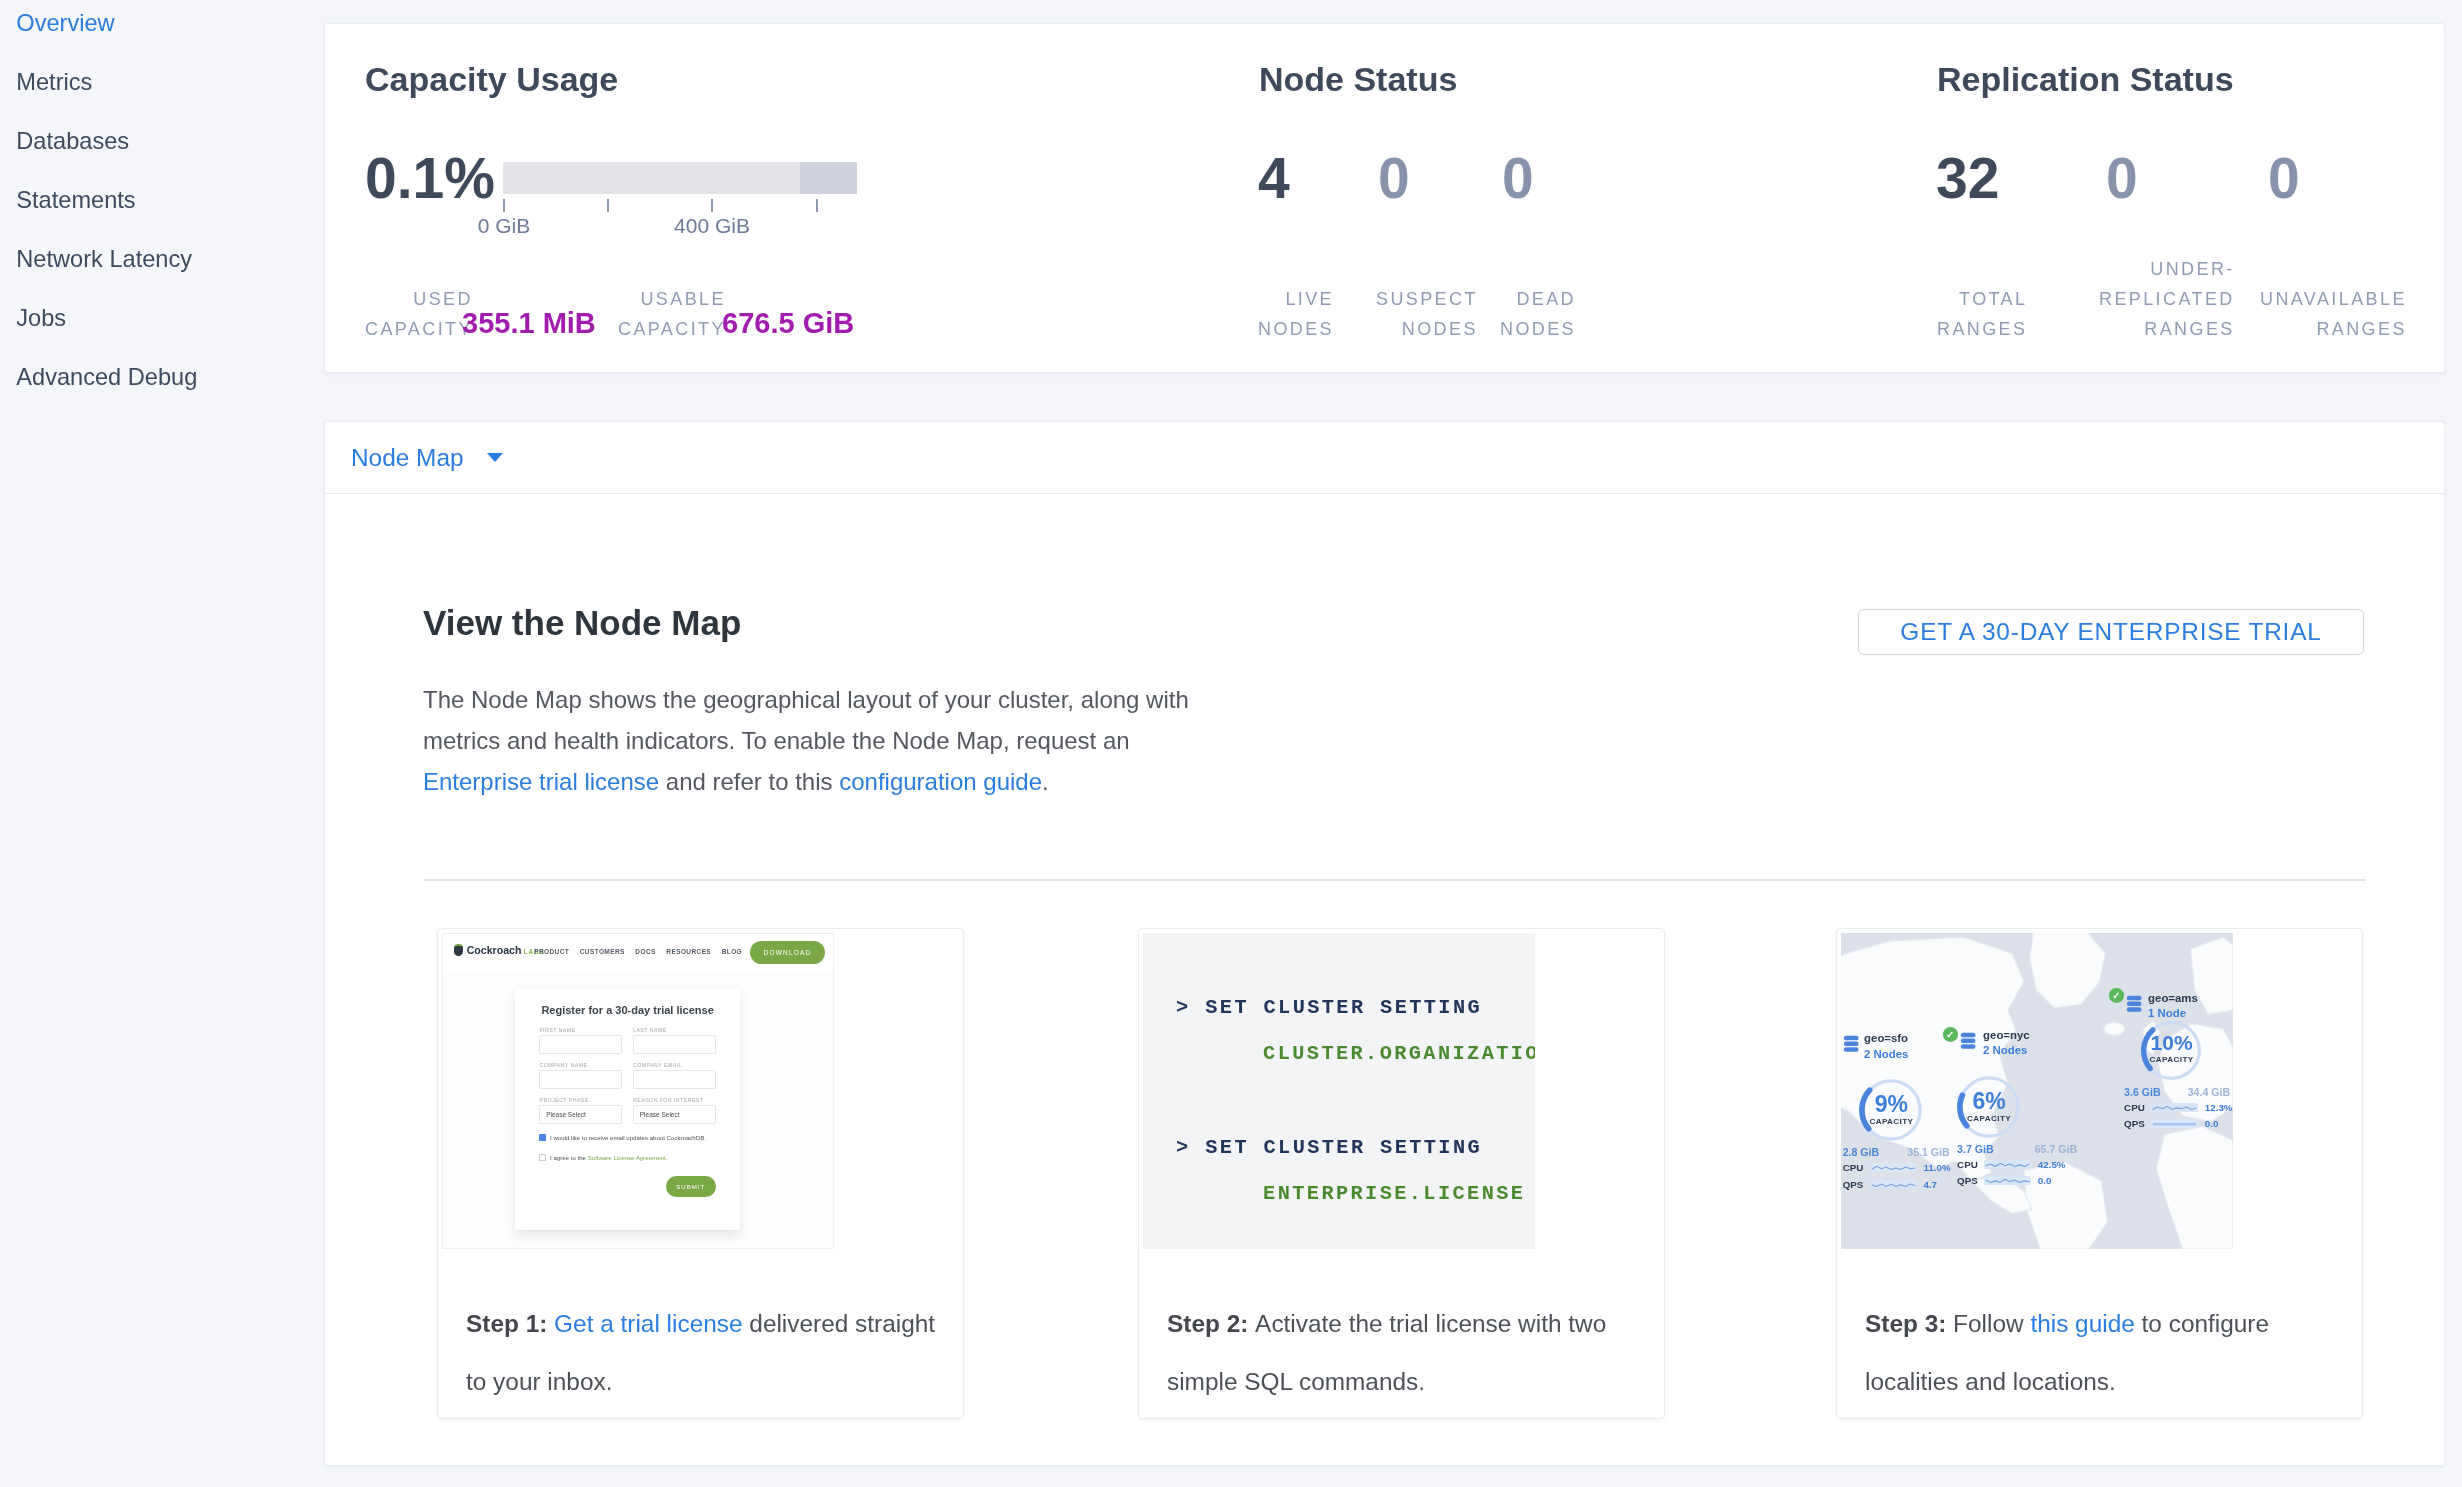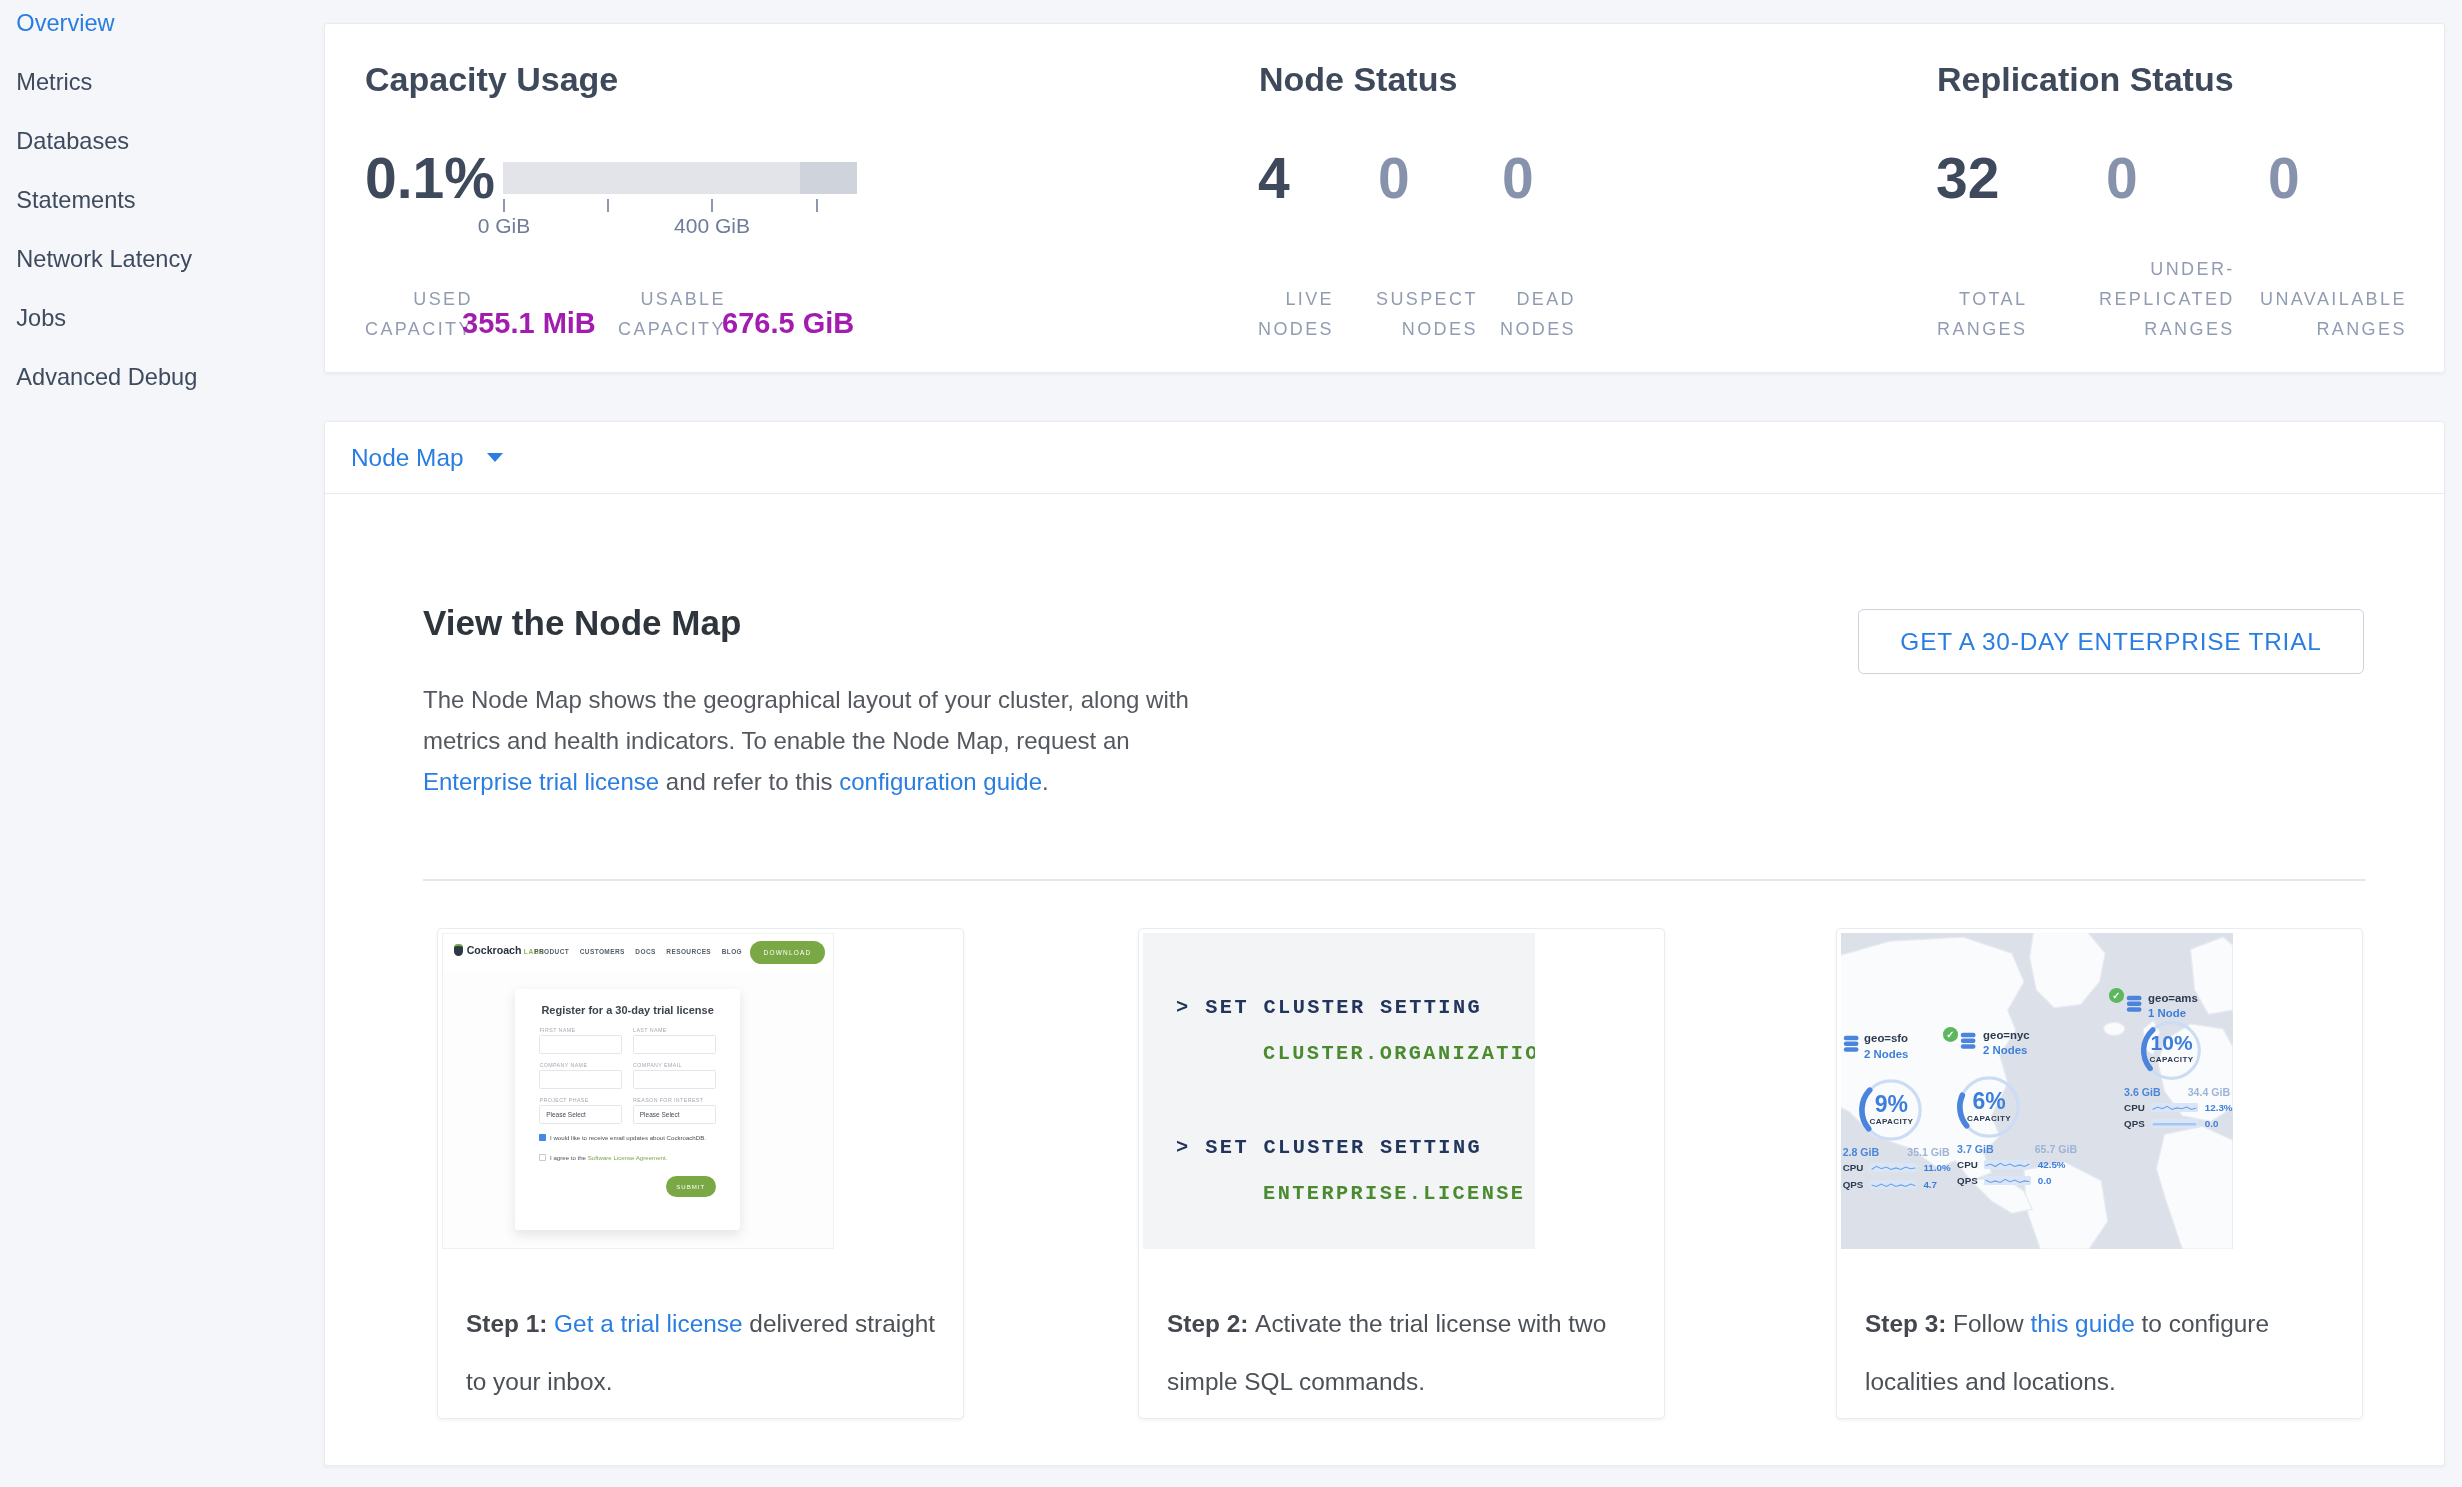--- a/index.html
+++ b/index.html
@@ -31,21 +31,21 @@
 
   
   .selector-row { position:absolute; left:0; top:0; width:100%; height:72px; border-bottom:1.6px solid #e7eaf0; display:flex; align-items:center; padding-left:26px; cursor:pointer; }
   .selector-label { font-size:24.4px; color:#2a7de1; }
   .caret-down { width:0; height:0; border-left:8.1px solid transparent; border-right:8.1px solid transparent; border-top:9.8px solid #2a7de1; margin-left:23px; }
 
   
   .nm-heading { position:absolute; left:98px; top:181px; font-size:35px; font-weight:600; color:#2f353c; }
   .nm-para { position:absolute; left:98px; top:257px; width:818px; font-size:24px; line-height:41px; color:#54585f; }
   a.lnk { color:#2a7de1; text-decoration:none; cursor:pointer; }
-  .trial-btn { position:absolute; left:1533px; top:187px; width:506px; height:65px; background:#fff; border:1.6px solid #ccd3dd; border-radius:5.7px; font-size:24.4px; letter-spacing:0.8px; color:#2a7de1; display:flex; align-items:center; justify-content:center; cursor:pointer; font-family:"Liberation Sans", sans-serif; }
+  .trial-btn { position:absolute; left:1533px; top:187px; width:506px; height:46px; background:#fff; border:1.6px solid #ccd3dd; border-radius:5.7px; font-size:24.4px; letter-spacing:0.8px; color:#2a7de1; display:flex; align-items:center; justify-content:center; cursor:pointer; font-family:"Liberation Sans", sans-serif; }
   .divider { position:absolute; left:98px; top:457px; width:1943px; height:1.6px; background:#e4e7ec; }
 
   
   .step-card { position:absolute; top:506px; width:527px; height:491px; background:#fff; border:0.8px solid #e8ebf0; border-radius:4.9px; box-shadow:0 1.6px 3.3px rgba(60,70,90,0.06); }
   .card-1 { left:112px; } .card-2 { left:813px; } .card-3 { left:1511px; }
   .media { position:absolute; left:4.1px; top:4.1px; width:392px; height:316px; overflow:hidden; }
   .caption { position:absolute; left:28px; top:366px; width:488px; font-size:24.4px; line-height:58px; color:#4c5157; }
   .caption b { color:#44484e; }
 
   

